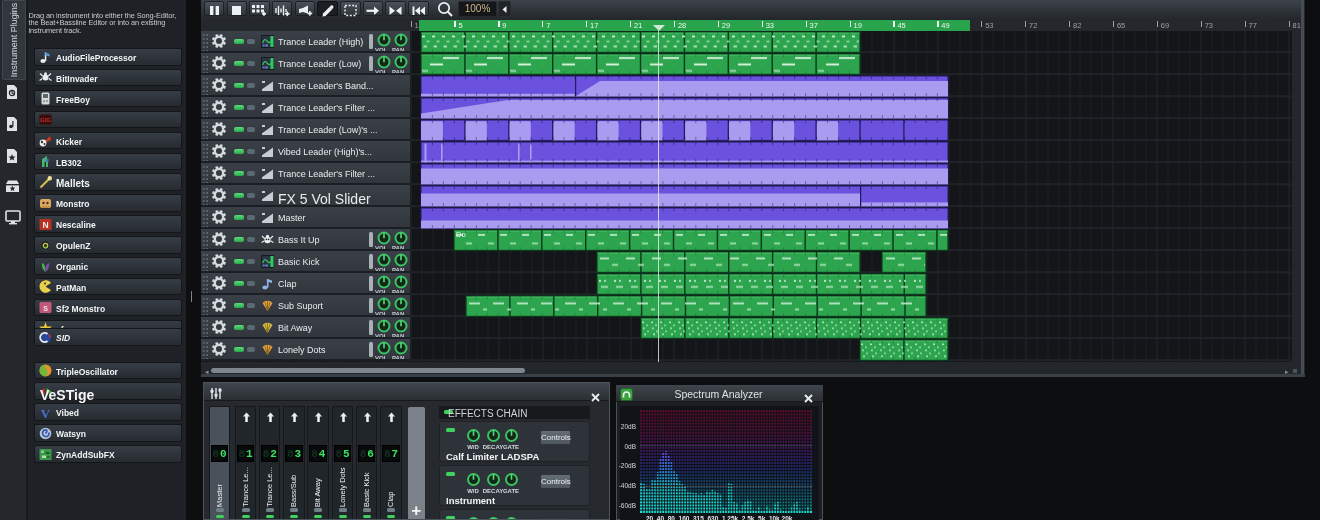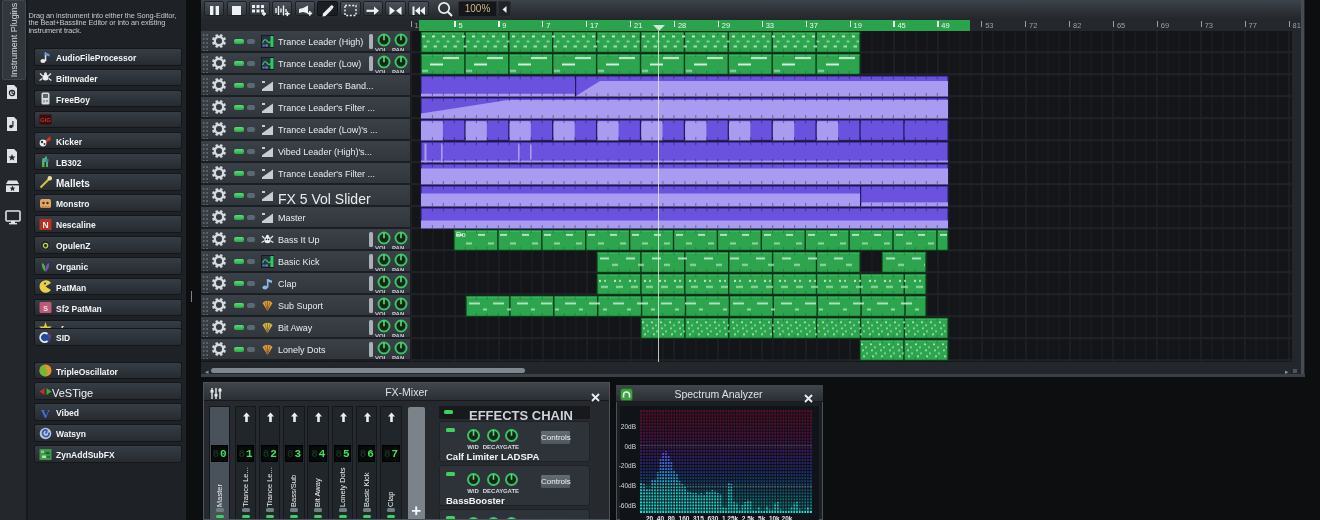--- a/index.html
+++ b/index.html
@@ -186,49 +186,49 @@
         <path d="M7.5 7.5 L13 4 A6.3 6.3 0 1 0 13 11 Z" fill="#e8d048"></path>
         <circle cx="7" cy="4.5" r="0.9" fill="#202428"></circle>
       </svg></div>
     <div class="abs" style="left:21px;top:4px;font-size:8.5px;font-weight:bold;color:#f2f4f6">PatMan</div>
   </div>
 <div class="abs" style="left:34px;top:298.8px;width:148px;height:17.5px;background:linear-gradient(#363d45,#262b30);border:1px solid #14161a;border-radius:2px;">
     <div class="abs" style="left:3px;top:0.5px"><svg width="15" height="15">
         <rect x="1.5" y="2" width="12" height="11" rx="1.5" fill="#c05878"></rect>
         <text x="7.5" y="11" font-size="7" fill="#f0e8ec" text-anchor="middle" font-family="Liberation Sans" font-weight="bold">S</text>
       </svg></div>
-    <div class="abs" style="left:21px;top:4px;font-size:8.5px;font-weight:bold;color:#f2f4f6">Sf2 PatMan</div>
+    <div class="abs" style="left:21px;top:4px;font-size:8.5px;font-weight:bold;color:#f2f4f6">Sf2 Monstro</div>
   </div>
 <div class="abs" style="left:34px;top:319.7px;width:148px;height:17.5px;background:linear-gradient(#363d45,#262b30);border:1px solid #14161a;border-radius:2px;">
     <div class="abs" style="left:3px;top:0.5px"><svg width="15" height="15">
         <path d="M7.5 1 L9 5.5 L14 5.5 L10 8.5 L11.5 13.5 L7.5 10.5 L3.5 13.5 L5 8.5 L1 5.5 L6 5.5 Z" fill="#e8c838"></path>
       </svg></div>
     <div class="abs" style="left:21px;top:4px;font-size:8.5px;font-weight:bold;color:#f2f4f6">sfxr</div>
   </div>
-<div class="abs" style="left:34px;top:328px;width:148px;height:17.5px;background:linear-gradient(#363d45,#262b30);border:1px solid #14161a;border-radius:2px;">
+<div class="abs" style="left:34px;top:328px;width:148px;height:17.5px;background:linear-gradient(#363d45,#262b30);border:1px solid #14161a;border-radius:2px;font-style:italic;">
     <div class="abs" style="left:3px;top:0.5px"><svg width="15" height="15">
         <circle cx="7.5" cy="7.5" r="5.5" fill="#2848a0"></circle>
         <path d="M9.5 4 A4.5 4.5 0 1 0 9.5 11" fill="none" stroke="#e8eaec" stroke-width="1.8"></path>
         <path d="M9.5 4.5 L13 5.5 L11.5 8 Z" fill="#c83028"></path>
       </svg></div>
     <div class="abs" style="left:21px;top:4px;font-size:8.5px;font-weight:bold;color:#f2f4f6">SID</div>
   </div>
 <div class="abs" style="left:34px;top:361.5px;width:148px;height:17.5px;background:linear-gradient(#363d45,#262b30);border:1px solid #14161a;border-radius:2px;">
     <div class="abs" style="left:3px;top:0.5px"><svg width="15" height="15">
         <circle cx="7.5" cy="7.5" r="6" fill="#e89030"></circle>
         <path d="M7.5 1.5 A6 6 0 0 0 7.5 13.5 Q10.5 10.5 9 7.5 Q6 4.5 7.5 1.5" fill="#70b838"></path>
       </svg></div>
     <div class="abs" style="left:21px;top:4px;font-size:8.5px;font-weight:bold;color:#f2f4f6">TripleOscillator</div>
   </div>
 <div class="abs" style="left:34px;top:382.4px;width:148px;height:17.5px;background:linear-gradient(#363d45,#262b30);border:1px solid #14161a;border-radius:2px;">
     <div class="abs" style="left:3px;top:0.5px"><svg width="15" height="15">
         <path d="M1.5 7.5 L6.5 4 L6.5 11 Z" fill="#c83028"></path>
         <path d="M13.5 7.5 L8.5 4 L8.5 11 Z" fill="#48a838"></path>
       </svg></div>
-    <div class="abs" style="left:17px;top:4px;font-size:11px;font-weight:normal;color:#f2f4f6">VeSTige</div>
+    <div class="abs" style="left:5px;top:4px;font-size:14px;font-weight:bold;color:#f2f4f6">VeSTige</div>
   </div>
 <div class="abs" style="left:34px;top:403.3px;width:148px;height:17.5px;background:linear-gradient(#363d45,#262b30);border:1px solid #14161a;border-radius:2px;">
     <div class="abs" style="left:3px;top:0.5px"><svg width="15" height="15">
         <text x="7.5" y="12.5" font-size="13" fill="#4870d8" text-anchor="middle" font-family="Liberation Serif" font-weight="bold">V</text>
       </svg></div>
     <div class="abs" style="left:21px;top:4px;font-size:8.5px;font-weight:bold;color:#f2f4f6">Vibed</div>
   </div>
 <div class="abs" style="left:34px;top:424.2px;width:148px;height:17.5px;background:linear-gradient(#363d45,#262b30);border:1px solid #14161a;border-radius:2px;">
     <div class="abs" style="left:3px;top:0.5px"><svg width="15" height="15">
         <circle cx="7.5" cy="7.5" r="5.8" fill="#b8c4d8"></circle>
@@ -775,21 +775,20 @@
             <line x1="3" y1="1" x2="3" y2="12"></line>
             <line x1="7" y1="1" x2="7" y2="12"></line>
             <line x1="11" y1="1" x2="11" y2="12"></line>
           </g>
           <g fill="#e6eaed">
             <rect x="1.5" y="3" width="3" height="2.6"></rect>
             <rect x="5.5" y="7" width="3" height="2.6"></rect>
             <rect x="9.5" y="2" width="3" height="2.6"></rect>
           </g>
         </svg></div>
-      <div class="abs" style="left:0;top:3px;width:405px;text-align:center;font-size:10.5px;color:#dde1e5">FX-Mixer</div>
       <div class="abs" style="left:387px;top:4.5px"><svg width="9" height="9">
           <use href="#xicon"></use>
         </svg></div>
     </div>
     <div class="abs" style="left:4.5px;top:23px;width:21.5px;height:115px;background:#49515a;border:1px solid #14171b;overflow:hidden">
       <div class="abs" style="left:1px;top:38px;width:17.5px;height:17px;background:#07090b;border:1px solid #000">
         <span class="abs" style="left:1px;top:1.5px;font-family:'Liberation Mono',monospace;font-size:11px;font-weight:bold;color:#16301e">8</span>
         <span class="abs" style="left:8.5px;top:1.5px;font-family:'Liberation Mono',monospace;font-size:11px;font-weight:bold;color:#3ae45e">0</span>
       </div>
       <div class="abs" style="left:5px;top:100px;width:82px;transform:rotate(-90deg);transform-origin:0 0;font-size:7.5px;color:#eceef0;white-space:nowrap">Master</div>
@@ -878,21 +877,21 @@
       </div>
       <div class="abs" style="left:5px;top:100px;width:82px;transform:rotate(-90deg);transform-origin:0 0;font-size:7.5px;color:#eceef0;white-space:nowrap">Clap</div>
       <div class="abs" style="left:6px;top:101px;width:8px;height:3.5px;background:#707e88;border-radius:1.5px"></div>
       <div class="abs" style="left:6px;top:107.5px;width:8px;height:3.5px;background:#3fd05e;border-radius:1.5px"></div>
     </div>
     <div class="abs" style="left:203.5px;top:24px;width:17.5px;height:114px;background:#7b828a;border-radius:2px">
       <div class="abs" style="left:0;top:94px;width:17.5px;text-align:center;font-size:17px;font-weight:bold;color:#f4f6f8">+</div>
     </div>
     <div class="abs" style="left:235px;top:23px;width:151px;height:13px;background:#17191d">
       <div class="abs" style="left:5px;top:4px;width:9px;height:4px;background:#3fd05e;border-radius:1.5px"></div>
-      <div class="abs" style="left:30px;top:1.5px;font-size:13px;font-weight:bold;color:#ced3d8">EFFECTS CHAIN</div>
+      <div class="abs" style="left:9px;top:1.5px;font-size:10px;font-weight:normal;color:#ced3d8">EFFECTS CHAIN</div>
     </div>
     <div class="abs" style="left:235px;top:38px;width:151px;height:41px;background:#2d3339;border:1px solid #1e2226;border-radius:3px;overflow:hidden">
       <div class="abs" style="left:6px;top:6px;width:9px;height:4px;background:#3fd05e;border-radius:1.5px"></div>
       <div class="abs" style="left:25px;top:5px"><svg width="17" height="17" viewBox="-1.5 -1.5 17 17">
           <use href="#knob"></use>
         </svg></div>
       <div class="abs" style="left:21px;top:22px;width:24px;text-align:center;font-size:6px;font-weight:bold;color:#d6dbe0">W/D</div>
       <div class="abs" style="left:45px;top:5px"><svg width="17" height="17" viewBox="-1.5 -1.5 17 17">
           <use href="#knob"></use>
         </svg></div>
@@ -912,21 +911,21 @@
       <div class="abs" style="left:21px;top:22px;width:24px;text-align:center;font-size:6px;font-weight:bold;color:#d6dbe0">W/D</div>
       <div class="abs" style="left:45px;top:5px"><svg width="17" height="17" viewBox="-1.5 -1.5 17 17">
           <use href="#knob"></use>
         </svg></div>
       <div class="abs" style="left:41px;top:22px;width:24px;text-align:center;font-size:6px;font-weight:bold;color:#d6dbe0">DECAY</div>
       <div class="abs" style="left:63px;top:5px"><svg width="17" height="17" viewBox="-1.5 -1.5 17 17">
           <use href="#knob"></use>
         </svg></div>
       <div class="abs" style="left:59px;top:22px;width:24px;text-align:center;font-size:6px;font-weight:bold;color:#d6dbe0">GATE</div>
       <div class="abs" style="left:100px;top:8px;width:31px;height:15px;background:linear-gradient(#646c74,#4e565e);border:1px solid #30353a;border-radius:2px;text-align:center;font-size:8px;line-height:14px;color:#f0f2f4">Controls</div>
-      <div class="abs" style="left:6px;top:29px;font-size:9.5px;font-weight:bold;color:#f2f4f6">BassBooster</div>
+      <div class="abs" style="left:6px;top:29px;font-size:9.5px;font-weight:bold;color:#f2f4f6">Instrument</div>
     </div>
     <div class="abs" style="left:235px;top:126px;width:151px;height:41px;background:#2d3339;border:1px solid #1e2226;border-radius:3px;overflow:hidden">
       <div class="abs" style="left:6px;top:6px;width:9px;height:4px;background:#3fd05e;border-radius:1.5px"></div>
       <div class="abs" style="left:25px;top:5px"><svg width="17" height="17" viewBox="-1.5 -1.5 17 17">
           <use href="#knob"></use>
         </svg></div>
       <div class="abs" style="left:45px;top:5px"><svg width="17" height="17" viewBox="-1.5 -1.5 17 17">
           <use href="#knob"></use>
         </svg></div>
       <div class="abs" style="left:63px;top:5px"><svg width="17" height="17" viewBox="-1.5 -1.5 17 17">

